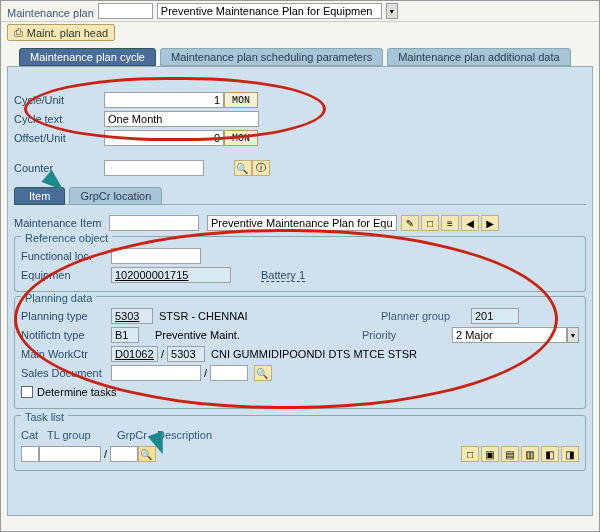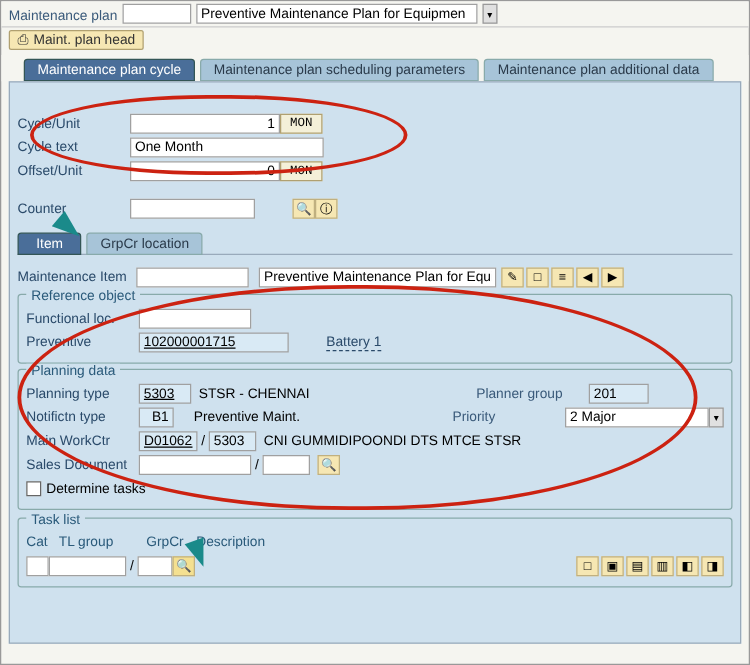--- a/index.html
+++ b/index.html
@@ -190,42 +190,42 @@
       </span>
     </div>
 
     <div class="grpbox">
       <span class="grpbox-title">Reference object</span>
       <div class="field-row" style="margin-top:-6px">
         <span class="field-lbl">Functional loc.</span>
         <input class="sap-inp" style="width: 90px;" value="">
       </div>
       <div class="field-row">
-        <span class="field-lbl">Preventive</span>
+        <span class="field-lbl">Equipmen</span>
         <input class="sap-inp ro" style="width: 120px; text-decoration: underline;" value="102000001715">
         <span style="width:30px"></span>
         <span class="dotted-link">Battery 1</span>
       </div>
     </div>
 
     <div class="grpbox">
       <span class="grpbox-title">Planning data</span>
       <div class="field-row" style="margin-top:-6px">
         <span class="field-lbl">Planning type</span>
         <input class="sap-inp ro" style="width: 42px; text-decoration: underline;" value="5303">
         <span style="width:6px"></span>
         <span>STSR - CHENNAI</span>
         <span style="flex:1"></span>
         <span style="width:90px" class="lbl">Planner group</span>
         <input class="sap-inp ro" style="width: 48px;" value="201">
         <span style="width:60px"></span>
       </div>
       <div class="field-row">
         <span class="field-lbl">Notifictn type</span>
-        <input class="sap-inp ro" style="width: 28px; text-align: right;" value="B1">
+        <input class="sap-inp ro" style="width: 28px;" value="B1">
         <span style="width:16px"></span>
         <span>Preventive Maint.</span>
         <span style="flex:1"></span>
         <span style="width:90px" class="lbl">Priority</span>
         <input class="sap-inp" style="width: 115px;" value="2 Major">
         <span class="sel-arrow">▾</span>
       </div>
       <div class="field-row">
         <span class="field-lbl">Main WorkCtr</span>
         <input class="sap-inp ro" style="width: 47px; text-decoration: underline;" value="D0106260">

